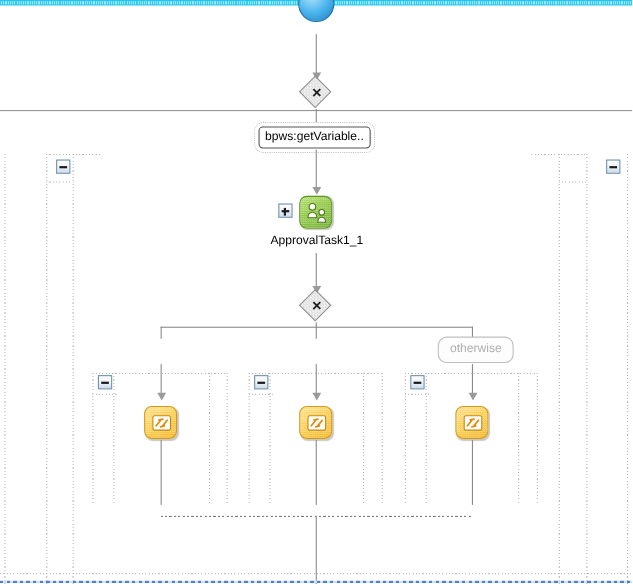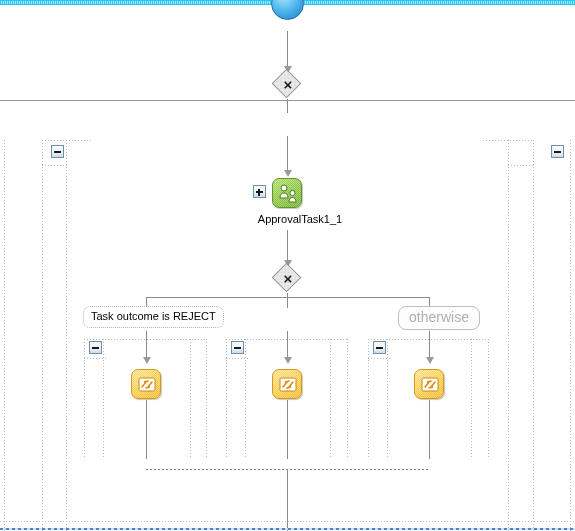--- a/index.html
+++ b/index.html
@@ -96,21 +96,21 @@
     border-radius: 8px;
     padding: 3px;
     background: #ffffff;
     display: inline-block;
   }
   .chip-muted {
     border: 1px solid #bfbfbf;
     border-radius: 8px;
     background: #fdfdfd;
     padding: 4px 10px 5px 10px;
-    font-size: 14px;
+    font-size: 11px;
     color: #aeaeae;
     white-space: nowrap;
     line-height: 13px;
   }
 
   
   .diamond {
     width: 30px; height: 30px;
   }
   .diamond .dbody {
@@ -212,20 +212,23 @@
 
   <div class="abs diamond" style="left:273px; top:70px;">
     <div class="dbody"></div>
     <div class="dx">×</div>
   </div>
 
   <div class="abs hline" style="top:100px;"></div>
 
   <div class="abs vline" style="left:287px; top:99px; height:14px;"></div>
 
+  <div class="abs chip-wrap" style="left:231px; top:111px;">
+    <div class="chip inner-solid">bpws:getVariable..</div>
+  </div>
 
   <div class="abs vline" style="left:287px; top:136px; height:35px;"></div>
   <div class="abs arrow-down" style="left:284px; top:170px;"></div>
 
   <div class="abs vdots" style="left:66px; top:140px; height:391px;"></div>
   <div class="abs vdots" style="left:508px; top:140px; height:391px;"></div>
   <div class="abs vdots" style="left:42px; top:140px; height:391px;"></div>
   <div class="abs vdots" style="left:533px; top:140px; height:391px;"></div>
   <div class="abs vdots" style="left:570px; top:140px; height:391px;"></div>
   <div class="abs vdots" style="left:4px; top:140px; height:391px;"></div>
@@ -249,39 +252,36 @@
 
   <div class="abs task-green" style="left:272px; top:178px;">
     <svg class="glyph-svg" width="30" height="30" viewBox="0 0 30 30">
       <circle cx="11" cy="9" r="3" fill="#ffffff" stroke="#4d7a1c" stroke-width="1"></circle>
       <path d="M7 19 q0 -5 4 -5 q4 0 4 5 z" fill="#ffffff" stroke="#4d7a1c" stroke-width="1"></path>
       <circle cx="19.5" cy="14" r="2.6" fill="#ffffff" stroke="#4d7a1c" stroke-width="1"></circle>
       <path d="M16 23 q0 -4.5 3.5 -4.5 q3.5 0 3.5 4.5 z" fill="#ffffff" stroke="#4d7a1c" stroke-width="1"></path>
     </svg>
   </div>
 
-  <div class="abs node-label" style="left:200px; top:213px; width:200px;">ApprovalTask1_1</div>
+  <div class="abs node-label" style="left:188px; top:213px; width:200px;">ApprovalTask1_1</div>
 
   <div class="abs vline" style="left:287px; top:230px; height:34px;"></div>
   <div class="abs arrow-down" style="left:284px; top:260px;"></div>
 
   <div class="abs diamond" style="left:273px; top:264px;">
     <div class="dbody"></div>
     <div class="dx">×</div>
   </div>
 
   <div class="abs vline" style="left:287px; top:293px; height:5px;"></div>
   <div class="abs hlink" style="left:146px; top:297px; width:284px;"></div>
   <div class="abs vline" style="left:146px; top:297px; height:11px;"></div>
   <div class="abs vline" style="left:287px; top:297px; height:11px;"></div>
   <div class="abs vline" style="left:429px; top:297px; height:11px;"></div>
 
-  <div class="abs" style="left:83px; top:306px;">
-    <div class="chip">Task outcome is REJECT</div>
-  </div>
   <div class="abs vline" style="left:146px; top:331px; height:29px;"></div>
   <div class="abs arrow-down" style="left:143px; top:357px;"></div>
 
   <div class="abs vdots" style="left:84px; top:339px; height:120px;"></div>
   <div class="abs vdots" style="left:103px; top:339px; height:120px;"></div>
   <div class="abs vdots" style="left:190px; top:339px; height:120px;"></div>
   <div class="abs vdots" style="left:206px; top:339px; height:120px;"></div>
   <div class="abs hdots" style="left:84px; top:339px; width:122px;"></div>
   <div class="abs hdots" style="left:84px; top:358px; width:22px;"></div>
   <div class="abs toggle" style="left:89px; top:341px;">

